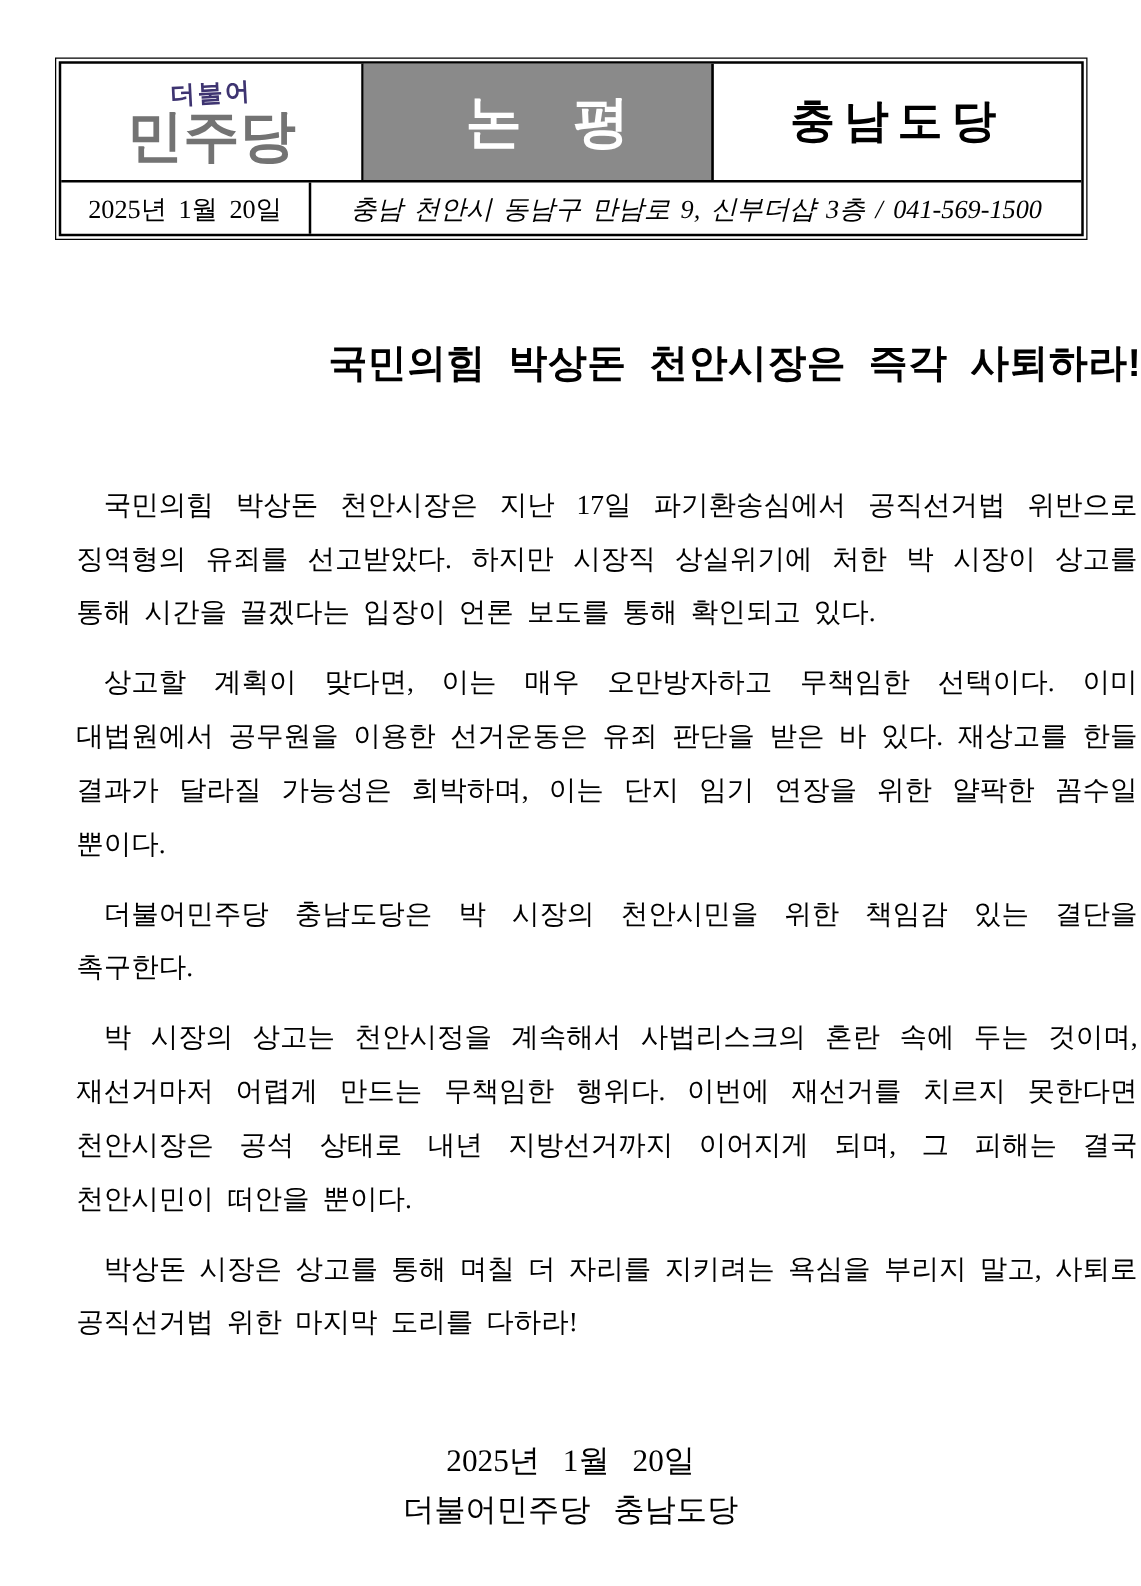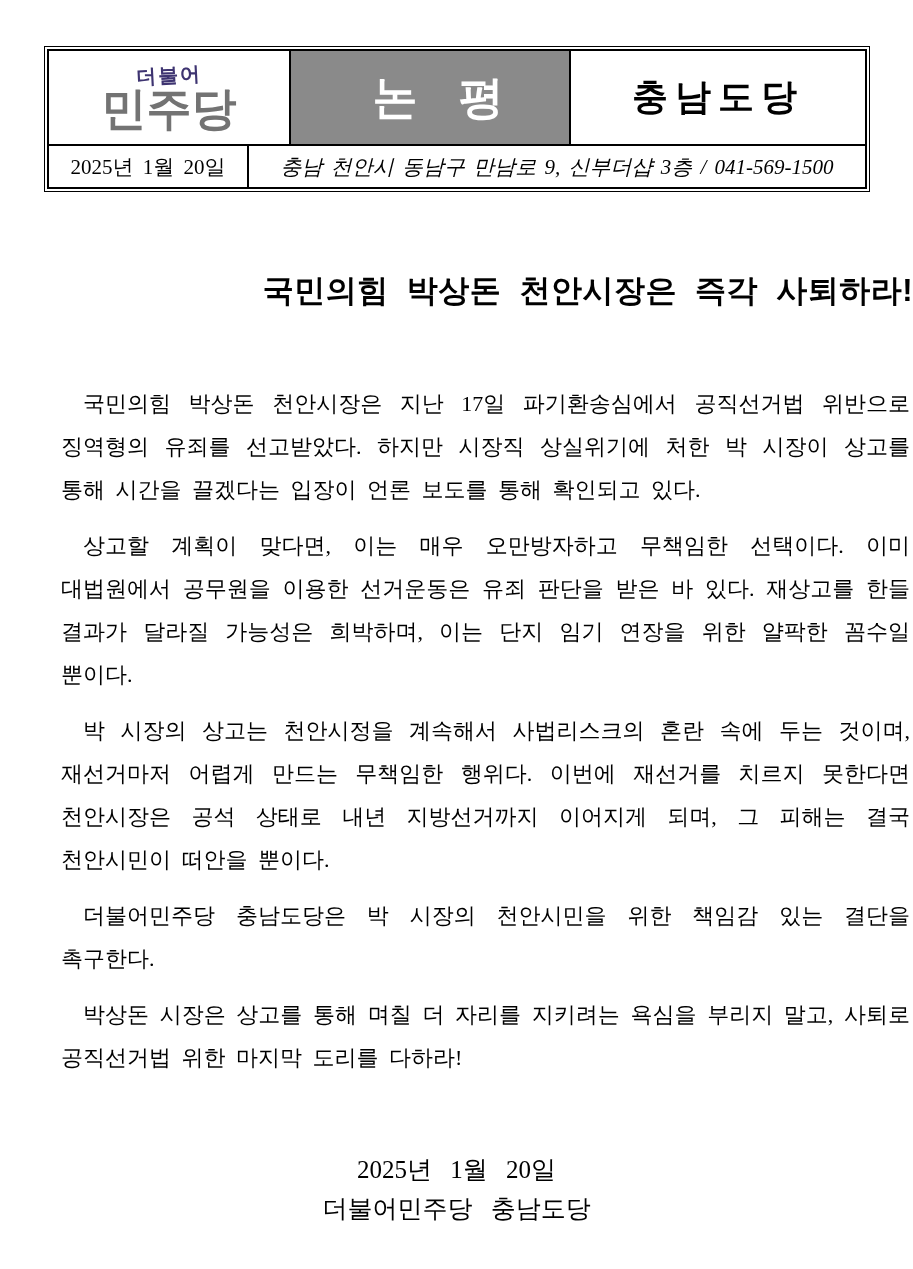--- a/index.html
+++ b/index.html
@@ -122,22 +122,22 @@
         </div>
       </div>
     </div>
   </div>
 
   <h1 class="doc-title">국민의힘 박상돈 천안시장은 즉각 사퇴하라!</h1>
 
   <div class="body-text">
       <p>국민의힘 박상돈 천안시장은 지난 17일 파기환송심에서 공직선거법 위반으로 징역형의 유죄를 선고받았다. 하지만 시장직 상실위기에 처한 박 시장이 상고를 통해 시간을 끌겠다는 입장이 언론 보도를 통해 확인되고 있다.</p>
       <p>상고할 계획이 맞다면, 이는 매우 오만방자하고 무책임한 선택이다. 이미 대법원에서 공무원을 이용한 선거운동은 유죄 판단을 받은 바 있다. 재상고를 한들 결과가 달라질 가능성은 희박하며, 이는 단지 임기 연장을 위한 얄팍한 꼼수일 뿐이다.</p>
+      <p>더불어민주당 충남도당은 박 시장의 천안시민을 위한 책임감 있는 결단을 촉구한다.</p>
       <p>박 시장의 상고는 천안시정을 계속해서 사법리스크의 혼란 속에 두는 것이며, 재선거마저 어렵게 만드는 무책임한 행위다. 이번에 재선거를 치르지 못한다면 천안시장은 공석 상태로 내년 지방선거까지 이어지게 되며, 그 피해는 결국 천안시민이 떠안을 뿐이다.</p>
-      <p>더불어민주당 충남도당은 박 시장의 천안시민을 위한 책임감 있는 결단을 촉구한다.</p>
       <p>박상돈 시장은 상고를 통해 며칠 더 자리를 지키려는 욕심을 부리지 말고, 사퇴로 공직선거법 위한 마지막 도리를 다하라!</p>
     </div>
 
   <div class="doc-footer">
     <div>2025년 1월 20일</div>
     <div>더불어민주당 충남도당</div>
   </div>
 
 </div>
 

